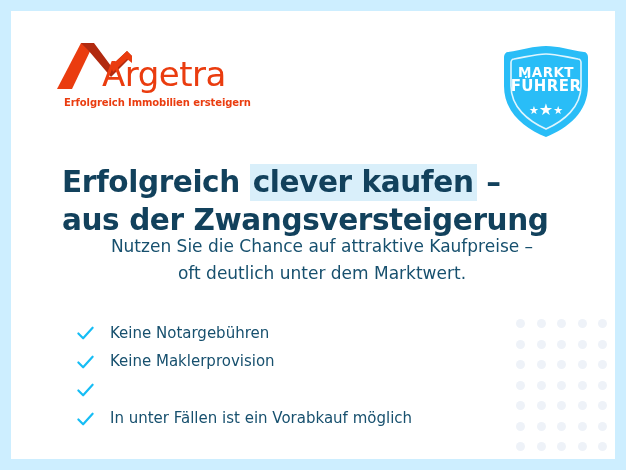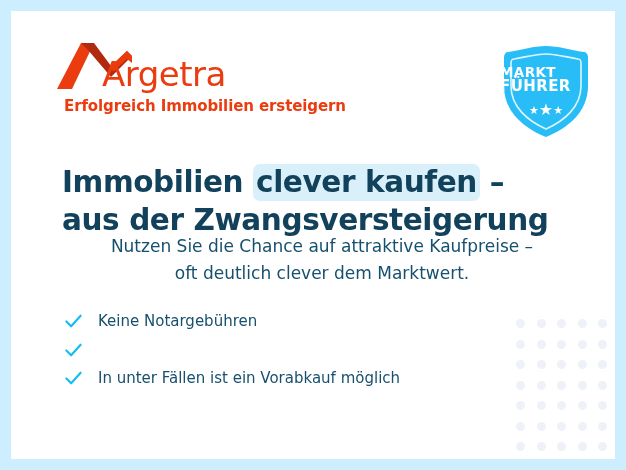--- a/index.html
+++ b/index.html
@@ -77,39 +77,40 @@
     color: #ea3c0f;
     line-height: 1;
     white-space: nowrap;
   }
   #logo-tagline {
     position: absolute;
     left: 9px;
     top: 57px;
     font-family: "DejaVu Sans", sans-serif;
     font-weight: bold;
-    font-size: 15px;
+    font-size: 10px;
     letter-spacing: -0.1px;
     color: #ea3c0f;
     white-space: nowrap;
   }
 
   
   #badge {
     position: absolute;
     left: 489px;
     top: 33px;
     width: 92px;
     height: 95px;
   }
   #badge-text {
     position: absolute;
     left: 0;
     top: 21px;
     width: 92px;
+    text-align: center;
     color: #ffffff;
     font-family: "DejaVu Sans", sans-serif;
     font-weight: bold;
     line-height: 1.05;
     letter-spacing: 0.4px;
   }
   #badge-text .l1 { display: block; font-size: 13.5px; }
   #badge-text .l2 { display: block; font-size: 15px; }
   #badge-stars {
     position: absolute;
@@ -134,21 +135,20 @@
     font-weight: bold;
     font-size: 29.5px;
     line-height: 38px;
     color: #12415c;
     letter-spacing: -0.4px;
   }
   #headline .hl-line { display: block; white-space: nowrap; }
   #headline .mark {
     background: #d9effa;
     padding: 1px 3px 2px 3px;
-    border-radius: 7px;
   }
 
   
   #subheading {
     position: absolute;
     left: 51px;
     top: 222px;
     width: 520px;
     font-family: "DejaVu Sans", sans-serif;
     font-size: 17px;
@@ -250,35 +250,41 @@
       <div id="badge-text">
         <span class="l1">MARKT</span>
         <span class="l2">FÜHRER</span>
       </div>
       <div id="badge-stars">
         <span>★</span><span class="big">★</span><span>★</span>
       </div>
     </div>
 
     <h1 id="headline">
-      <span class="hl-line"><span>Immobilien </span><span class="mark">clever kaufen</span><span> –</span></span>
+      <span class="hl-line"><span>Erfolgreich </span><span class="mark">clever kaufen</span><span> –</span></span>
       <span class="hl-line">aus der Zwangsversteigerung</span>
     </h1>
 
     <div id="subheading">
       <span class="sub-line">Nutzen Sie die Chance auf attraktive Kaufpreise –</span>
-      <span class="sub-line">oft deutlich clever dem Marktwert.</span>
+      <span class="sub-line">oft deutlich unter dem Marktwert.</span>
     </div>
 
-    <ul id="checklist" style="list-style:none;margin:0;padding:0;">
+    <ul id="checklist" style="list-style:none;margin:12px;padding:0;">
         <li class="check-item">
           <svg class="check-icon" viewBox="0 0 20 20">
             <path d="M2.5 10.5 L7.5 15.5 L17.5 4.5" fill="none" stroke="#16bdf5" stroke-width="2.3" stroke-linecap="round" stroke-linejoin="round"></path>
           </svg>
           <span class="check-label">Keine Notargebühren</span>
+        </li>
+        <li class="check-item">
+          <svg class="check-icon" viewBox="0 0 20 20">
+            <path d="M2.5 10.5 L7.5 15.5 L17.5 4.5" fill="none" stroke="#16bdf5" stroke-width="2.3" stroke-linecap="round" stroke-linejoin="round"></path>
+          </svg>
+          <span class="check-label">Keine Maklerprovision</span>
         </li>
         <li class="check-item">
           <svg class="check-icon" viewBox="0 0 20 20">
             <path d="M2.5 10.5 L7.5 15.5 L17.5 4.5" fill="none" stroke="#16bdf5" stroke-width="2.3" stroke-linecap="round" stroke-linejoin="round"></path>
           </svg>
         </li>
         <li class="check-item">
           <svg class="check-icon" viewBox="0 0 20 20">
             <path d="M2.5 10.5 L7.5 15.5 L17.5 4.5" fill="none" stroke="#16bdf5" stroke-width="2.3" stroke-linecap="round" stroke-linejoin="round"></path>
           </svg>

